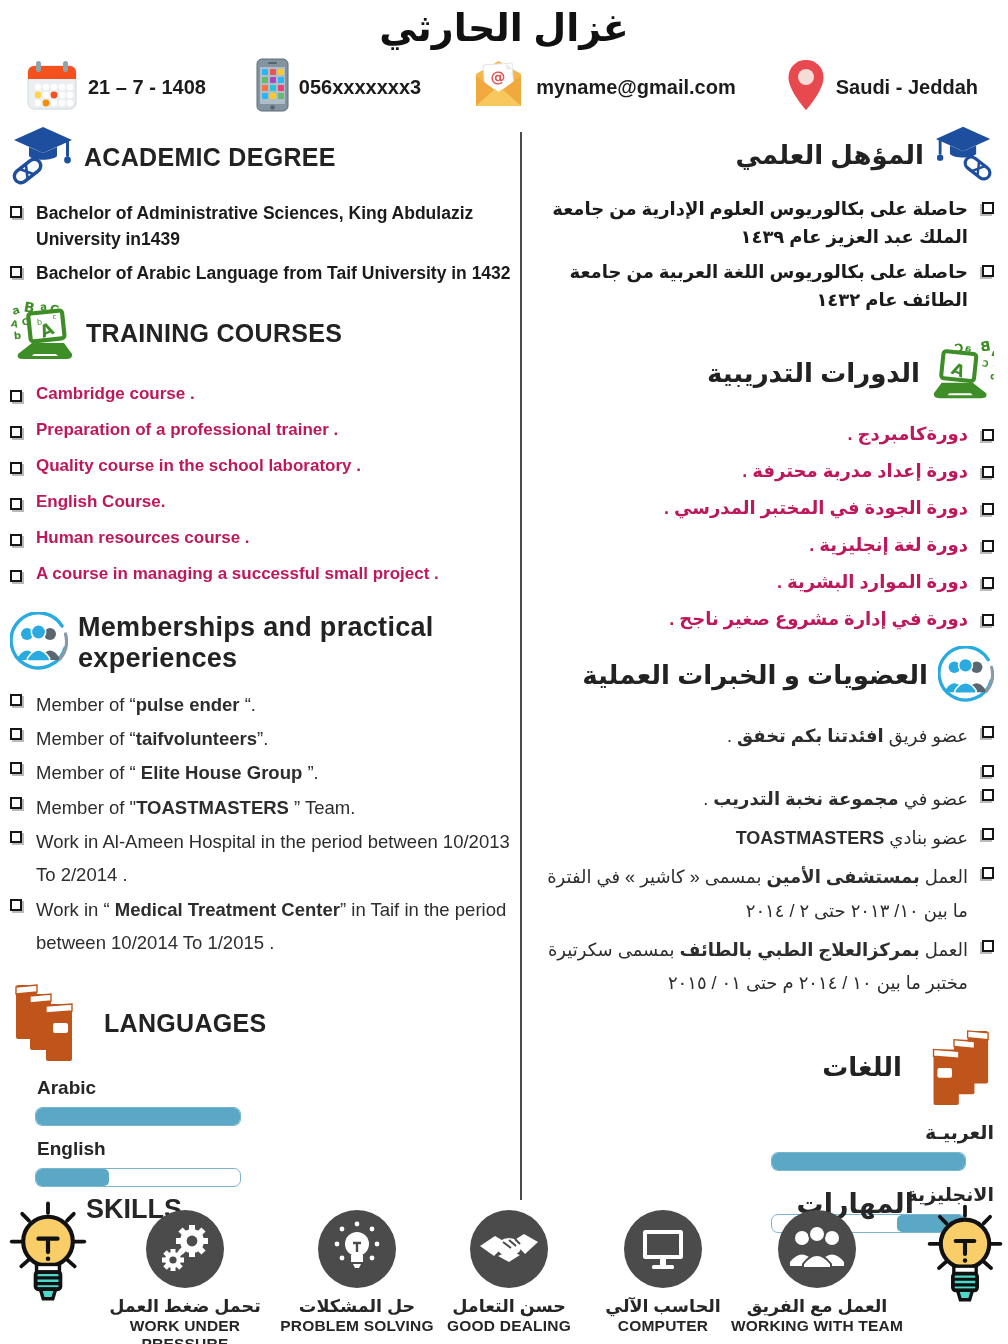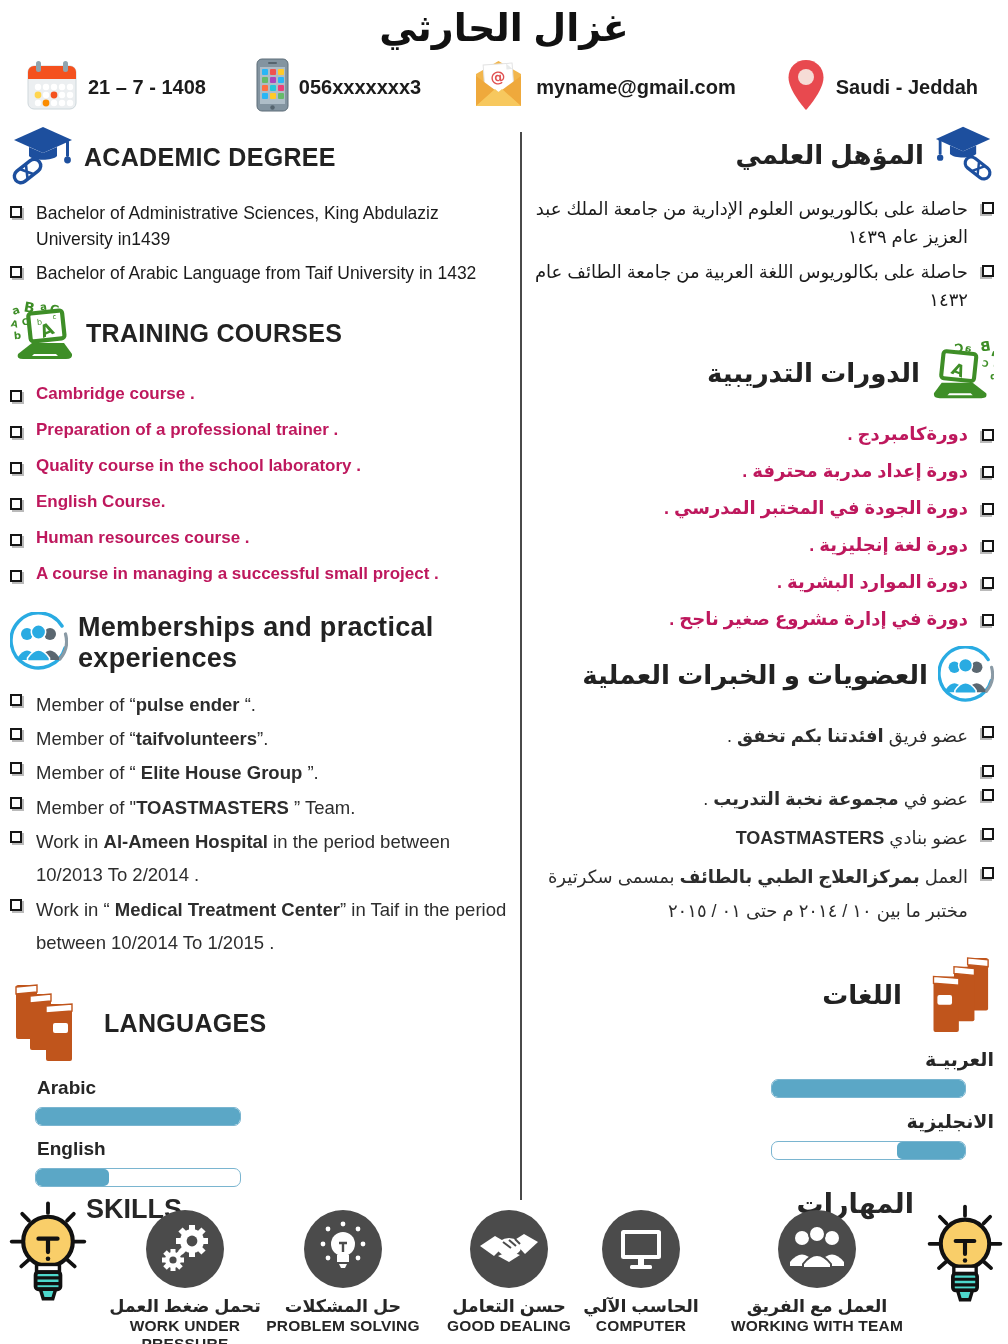--- a/index.html
+++ b/index.html
@@ -22,21 +22,21 @@
   .sec-head { display:flex; align-items:center; gap:10px; }
   .sec-head h2 { font-size:25px; font-weight:bold; color:#222; letter-spacing:.3px; }
   .sec-head.ar h2 { font-size:26px;text-align:right; }
 
   ul.blist { list-style:none; }
   .li { display:flex; gap:14px; align-items:flex-start; }
   .sq { width:12px; height:12px; border:2.6px solid #161616; background:#fff; flex:none;
         margin-top:6px; box-shadow:2px 2px 0 rgba(130,130,130,.55); }
   .col-right .sq { box-shadow:-2px 2px 0 rgba(130,130,130,.55); }
 
-  .bold-list .li { font-size:17.5px; font-weight:normal; line-height:1.5; margin-bottom:7px; color:#1b1b1b; }
+  .bold-list .li { font-size:17.5px; font-weight:bold; line-height:1.5; margin-bottom:7px; color:#1b1b1b; }
   .spaced-list .li { font-size:17px; font-weight:bold; margin-bottom:16px; color:#be185d; }
   .mem-list .li { font-size:18.5px; font-weight:normal; line-height:1.8; margin-bottom:1px; color:#2d2d2d; }
   .col-right .bold-list .li { font-size:18px; line-height:1.55; }
   .col-right .spaced-list .li { font-size:18px; margin-bottom:15px; }
   .col-right .mem-list .li { font-size:18px; line-height:1.85; margin-bottom:6px; }
 
   .acad-list { margin-top:10px; }
   .train-head { margin-top:14px; }
   .train-list { margin-top:16px; }
   .mem-head { margin-top:28px; margin-bottom:14px; }
@@ -271,21 +271,21 @@
         <li class="li">
           <span class="sq"></span>
           <span class="tx"><span>Member of “ </span><span style="font-weight: bold;">Elite House Group</span><span> ”.</span></span>
         </li>
         <li class="li">
           <span class="sq"></span>
           <span class="tx"><span>Member of "</span><span style="font-weight: bold;">TOASTMASTERS</span><span> ” Team.</span></span>
         </li>
         <li class="li">
           <span class="sq"></span>
-          <span class="tx"><span>Work in </span><span style="font-weight: bold; margin-top: 8px;">Al-Ameen Hospital</span><span> in the period between 10/2013 To 2/2014 .</span></span>
+          <span class="tx"><span>Work in </span><span style="font-weight: normal; margin-top: 8px;">Al-Ameen Hospital</span><span> in the period between 10/2013 To 2/2014 .</span></span>
         </li>
         <li class="li">
           <span class="sq"></span>
           <span class="tx"><span>Work in “ </span><span style="font-weight: bold;">Medical Treatment Center</span><span>” in Taif in the period between 10/2014 To 1/2015 .</span></span>
         </li>
       </ul>
 
     <div class="lang-block lang-en">
       <div class="sec-head">
         <span>
@@ -422,20 +422,24 @@
         <li class="li">
           <span class="sq"></span>
           <span class="tx"><span>عضو في </span><span style="font-weight: bold; margin-top: 26px;">مجموعة نخبة التدريب</span><span> .</span></span>
         </li>
         <li class="li">
           <span class="sq"></span>
           <span class="tx"><span>عضو بنادي </span><span style="font-weight: bold;">TOASTMASTERS</span></span>
         </li>
         <li class="li">
           <span class="sq"></span>
+          <span class="tx"><span>العمل </span><span style="font-weight: bold;">بمستشفى الأمين</span><span> بمسمى « كاشير » في الفترة ما بين ١٠/ ٢٠١٣ حتى ٢ / ٢٠١٤</span></span>
+        </li>
+        <li class="li">
+          <span class="sq"></span>
           <span class="tx"><span>العمل </span><span style="font-weight: bold;">بمركزالعلاج الطبي بالطائف</span><span> بمسمى سكرتيرة مختبر ما بين ١٠ / ٢٠١٤ م حتى ٠١ / ٢٠١٥</span></span>
         </li>
       </ul>
 
     <div class="lang-block lang-ar" style="margin-top:26px;">
       <div class="sec-head ar books-right">
         <span>
           <svg width="82" height="78" viewBox="0 0 84 80">
             <g>
               <rect x="6" y="4" width="21" height="54" rx="2" fill="#C0551C"></rect>
@@ -520,21 +524,21 @@
           <path d="M-11 0 H11 M0 -11 V11 M-8 -8 L8 8 M-8 8 L8 -8" stroke="#fff" stroke-width="5"></path>
           <circle r="8" fill="#fff"></circle>
             <circle r="3.6" fill="#4b4b4b"></circle>
         </g>
       </svg>
     </div>
     <div class="sk-ar">تحمل ضغط العمل</div>
     <div class="sk-en">WORK UNDER PRESSURE</div>
   </div>
 
-  <div class="skill-item" style="left:248px;">
+  <div class="skill-item" style="left:262px;">
     <div class="sk-circle">
       <svg width="78" height="78" viewBox="0 0 78 78">
         <g fill="#fff">
           <circle cx="39" cy="34" r="12"></circle>
           <path d="M33 45 h12 v7 h-12 z"></path>
           <path d="M35 54 h8 l-2 4 h-4 z"></path>
           <circle cx="39" cy="14" r="2.4"></circle>
             <circle cx="24" cy="19" r="2.4"></circle>
             <circle cx="54" cy="19" r="2.4"></circle>
           <circle cx="19" cy="34" r="2.4"></circle>
@@ -560,21 +564,21 @@
         </g>
         <g stroke="#4b4b4b" stroke-width="2" fill="none">
           <path d="M33 32 l8 6 M39 30 l7 6 M45 29 l5 5"></path>
         </g>
       </svg>
     </div>
     <div class="sk-ar">حسن التعامل</div>
     <div class="sk-en">GOOD DEALING</div>
   </div>
 
-  <div class="skill-item" style="left:546px;">
+  <div class="skill-item" style="left:568px;">
     <div class="sk-circle">
       <svg width="78" height="78" viewBox="0 0 78 78">
         <rect x="19" y="20" width="40" height="29" rx="2.5" fill="#fff"></rect>
         <rect x="23" y="24" width="32" height="21" fill="#4b4b4b"></rect>
         <rect x="36" y="49" width="6" height="6" fill="#fff"></rect>
         <rect x="28" y="55" width="22" height="4" rx="1.5" fill="#fff"></rect>
       </svg>
     </div>
     <div class="sk-ar">الحاسب الآلي</div>
     <div class="sk-en">COMPUTER</div>

